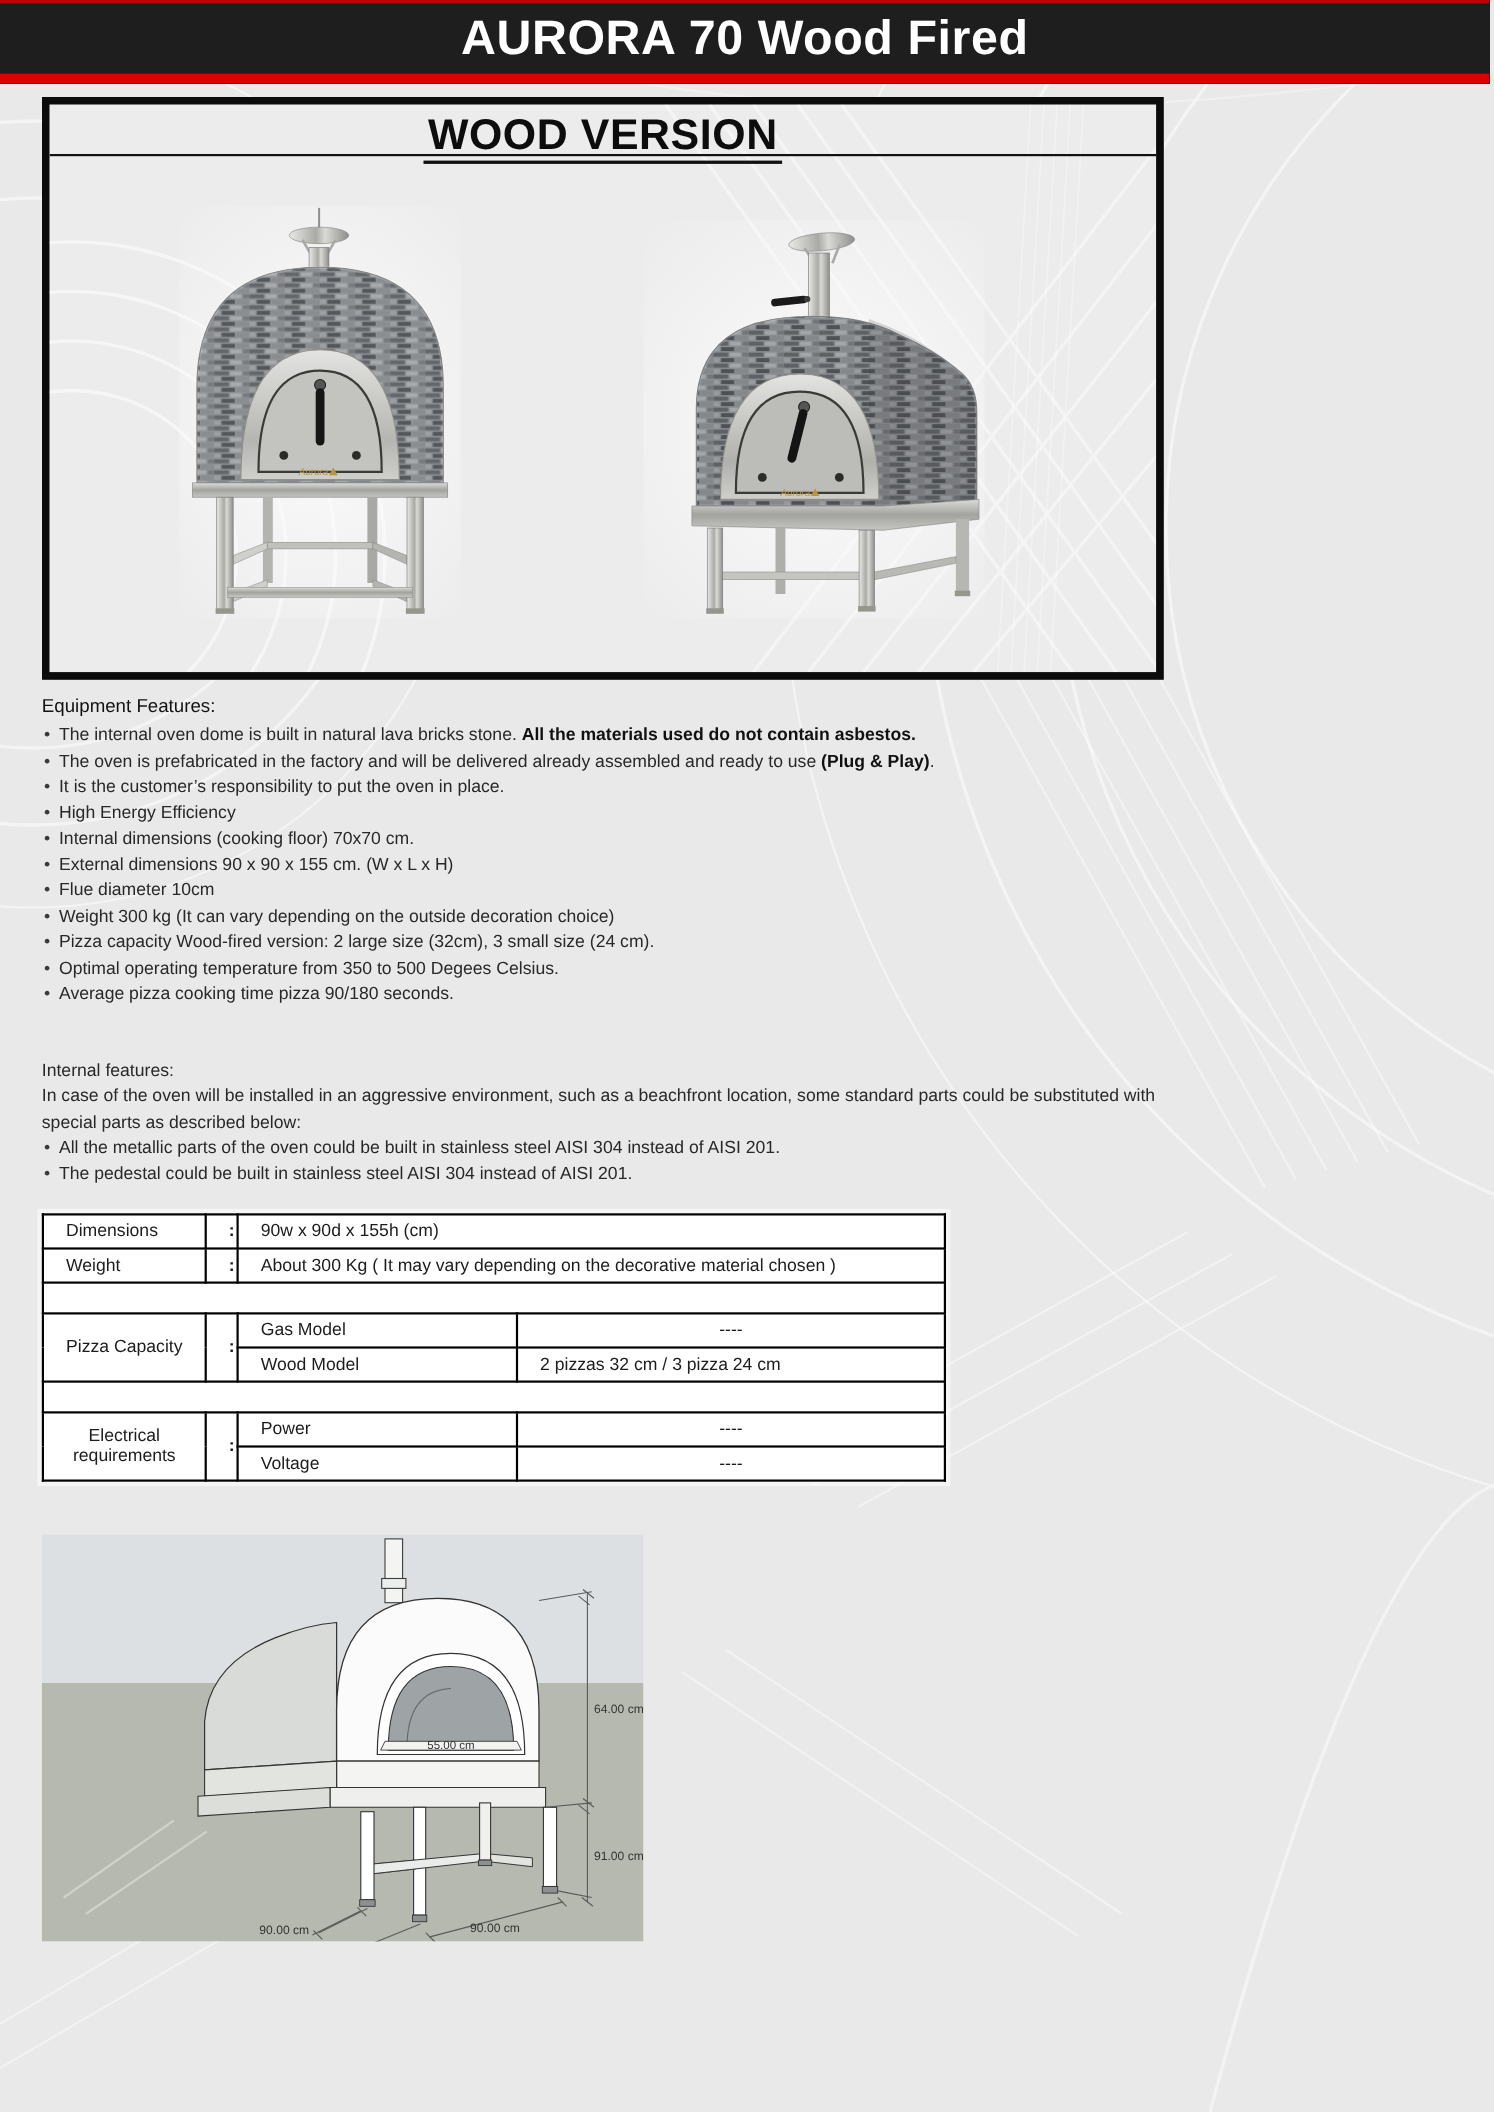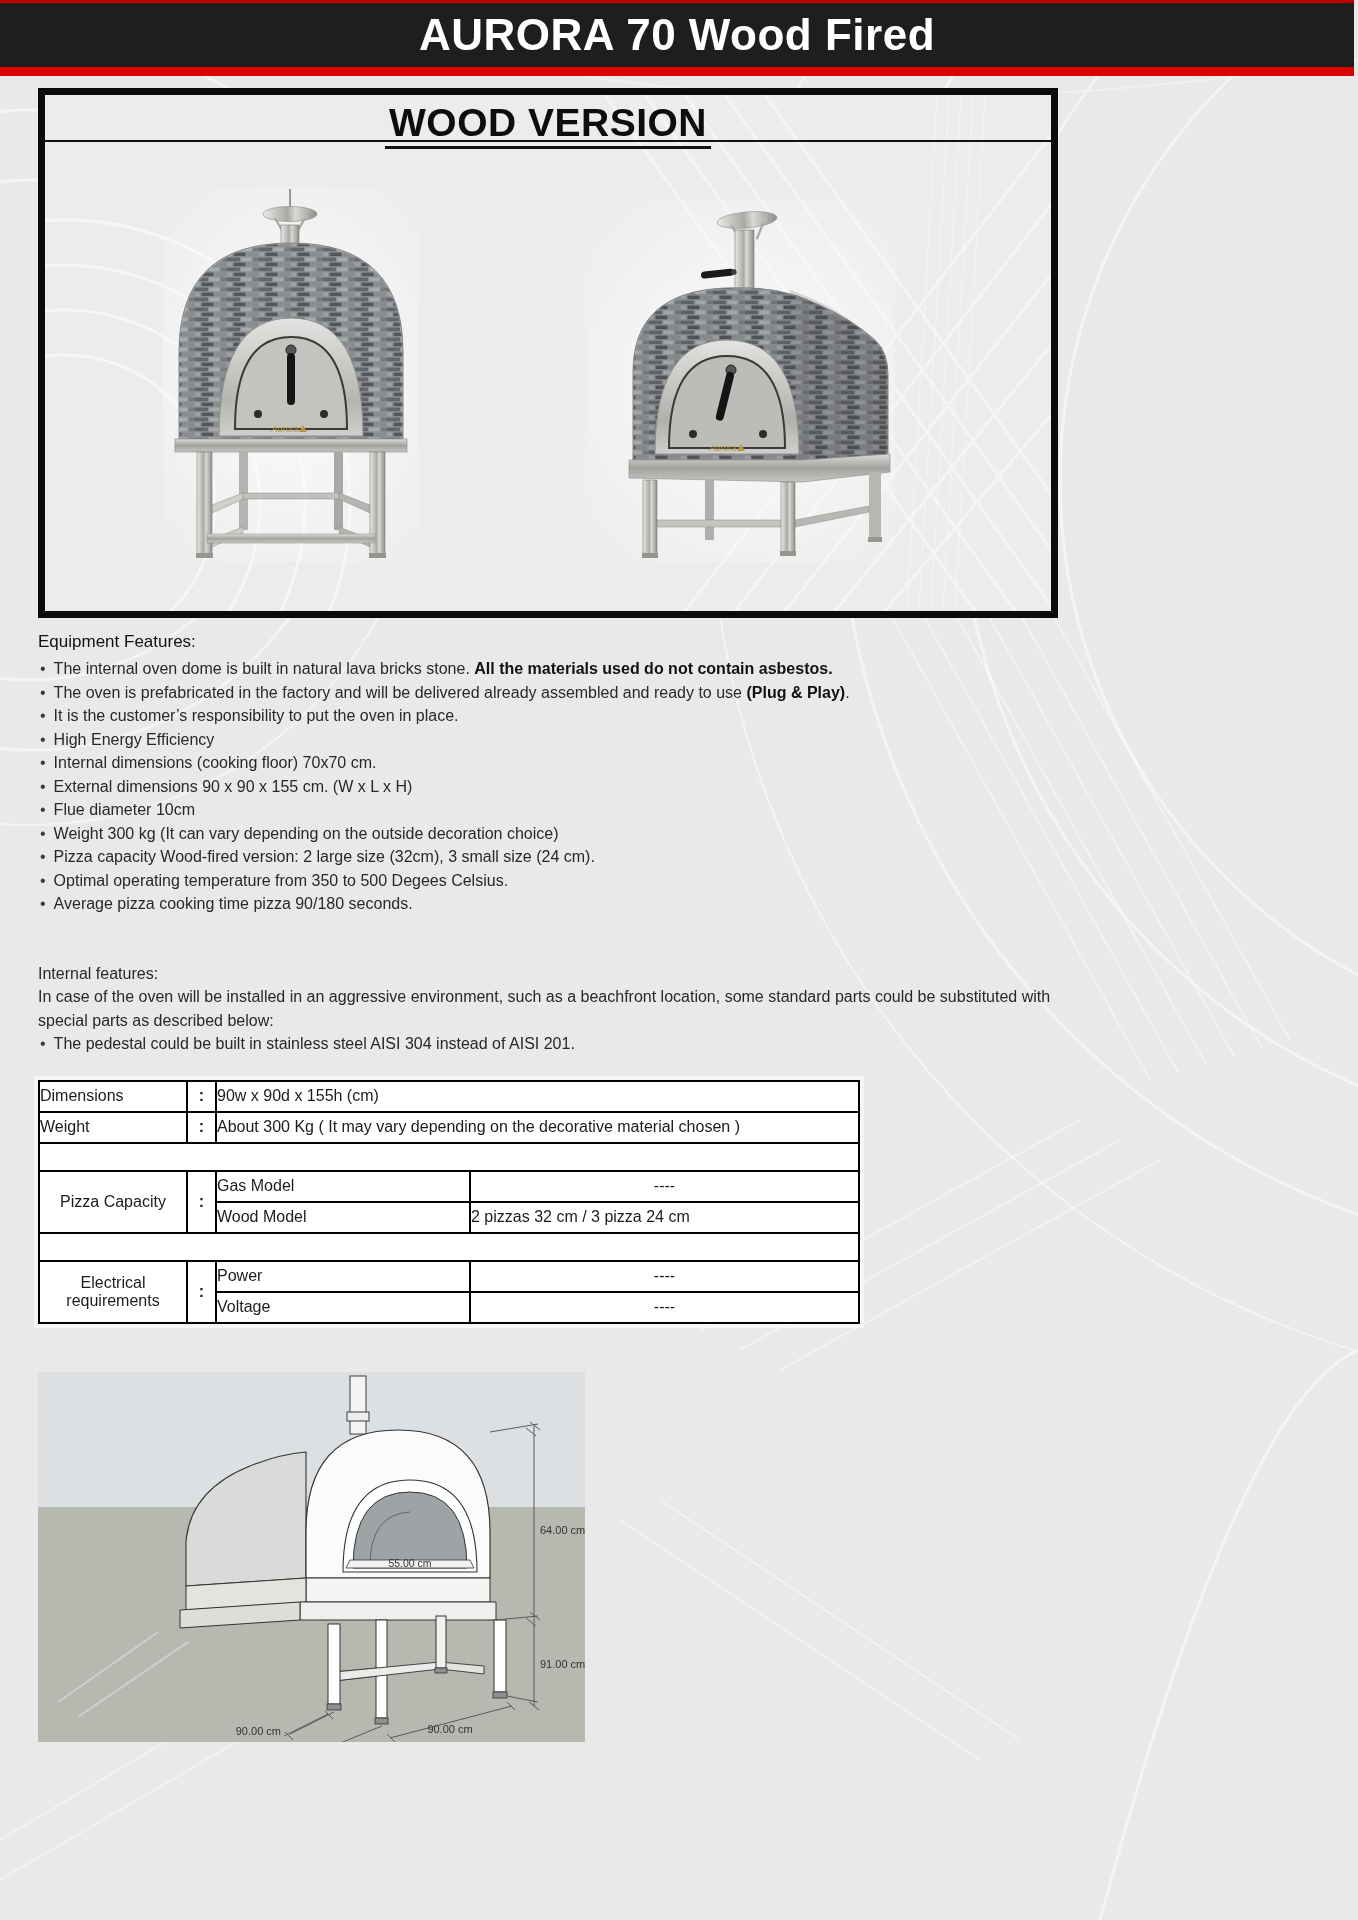--- a/index.html
+++ b/index.html
@@ -44,21 +44,21 @@
   .optional{margin:46px 38px 0 38px;position:relative;z-index:2;}
   .optional p{margin:0;font-size:16px;line-height:23.5px;max-width:1020px;color:#282828;}
   
   .spec-table{
     margin:24px 0 0 38px;border-collapse:collapse;background:#fff;
     width:820px;table-layout:fixed;position:relative;z-index:2;
     box-shadow:0 0 0 4px rgba(255,255,255,.55);
   }
   .spec-table td{
     border:2px solid #000;font-size:16px;color:#1c1c1c;
-    padding:2px 0;height:25px;overflow:hidden;white-space:nowrap;
+    padding:2px 20px;height:25px;overflow:hidden;white-space:nowrap;
   }
   .spec-table td.c{text-align:center;white-space:normal;}
   .spec-table td.sep{text-align:center;font-weight:bold;}
   .spec-table tr.spacer td{height:22px;}
   
   .drawing{position:relative;margin:48px 0 0 38px;width:547px;height:370px;z-index:2;}
 </style>
 </head>
 <body>
 
@@ -276,20 +276,21 @@
     <li><span>Pizza capacity Wood-fired version: 2 large size (32cm), 3 small size (24 cm).</span></li>
     <li><span>Optimal operating temperature from 350 to 500 Degees Celsius.</span></li>
     <li><span>Average pizza cooking time pizza 90/180 seconds.</span></li>
   </ul>
 </div>
 
 <div class="optional">
   <p class="sec-heading">Internal features:</p>
   <p>In case of the oven will be installed in an aggressive environment, such as a beachfront location, some standard parts could be substituted with special parts as described below:</p>
   <ul class="plain">
+    <li><span>All the metallic parts of the oven could be built in stainless steel AISI 304 instead of AISI 201.</span></li>
     <li><span>The pedestal could be built in stainless steel AISI 304 instead of AISI 201.</span></li>
   </ul>
 </div>
 
 <table class="spec-table">
   <colgroup>
       <col style="width:148px">
       <col style="width:29px">
       <col style="width:254px">
       <col style="width:389px">

